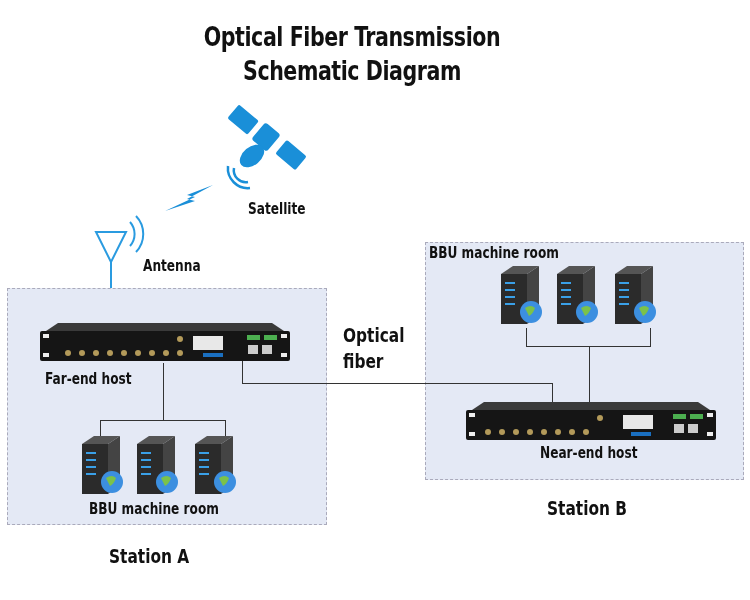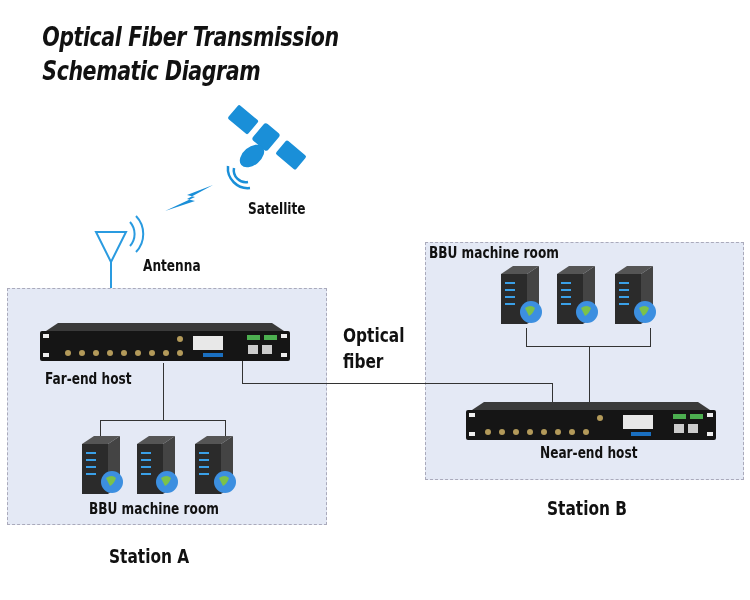--- a/index.html
+++ b/index.html
@@ -1,18 +1,18 @@
 <!DOCTYPE html>
 <html><head>
 <meta charset="utf-8">
 <style>
   html,body{margin:0;padding:0;background:#fff;}
   body{width:750px;height:600px;position:relative;overflow:hidden;font-family:"DejaVu Sans Condensed","DejaVu Sans",sans-serif;color:#111;}
   .abs{position:absolute;}
-  .title{left:0;width:704px;top:20px;font-weight:bold;font-size:26px;line-height:34px;letter-spacing:-0.5px;font-stretch:condensed;font-style:italic;}
+  .title{left:0;width:704px;top:20px;text-align:center;font-weight:bold;font-size:26px;line-height:34px;letter-spacing:-0.5px;font-stretch:condensed;}
   .title div{transform:scaleX(0.88);}
   .box{border:1px dashed #aab;background:#e4e9f5;}
   .lbl{font-weight:bold;font-size:15px;white-space:nowrap;transform-origin:left top;transform:scaleX(0.9);}
   .big{font-size:19px;}
   .line{background:#333;}
   svg{position:absolute;overflow:visible;}
 </style>
 </head>
 <body>
 

